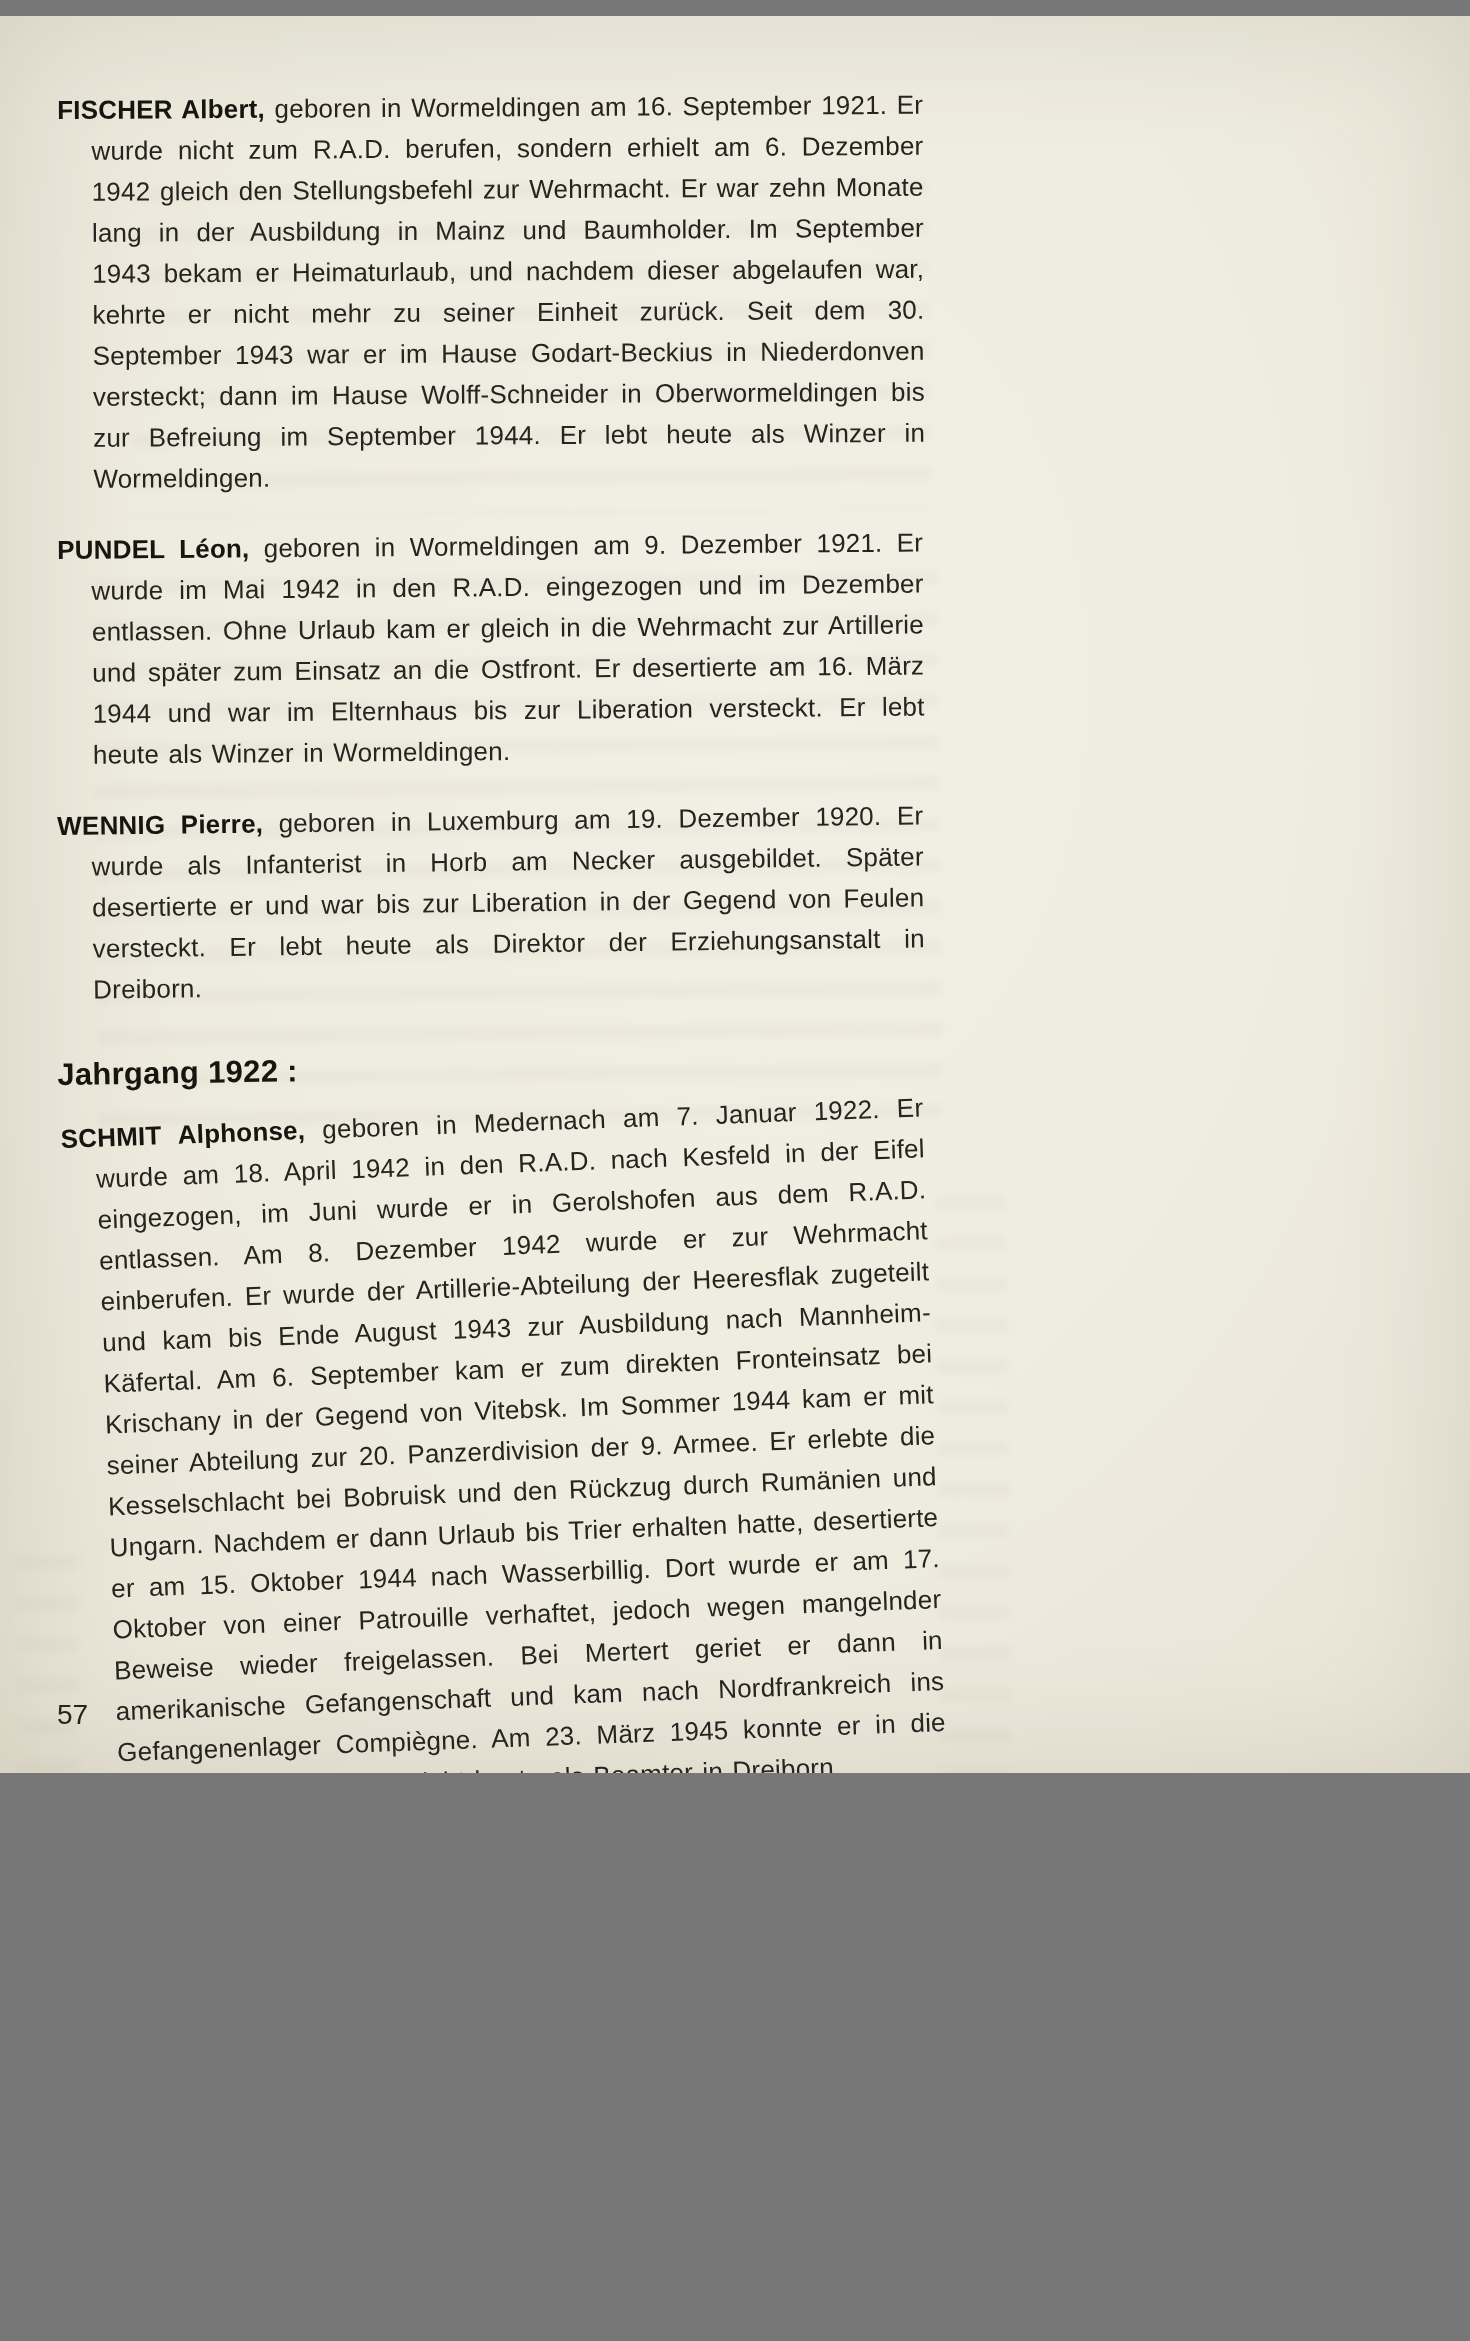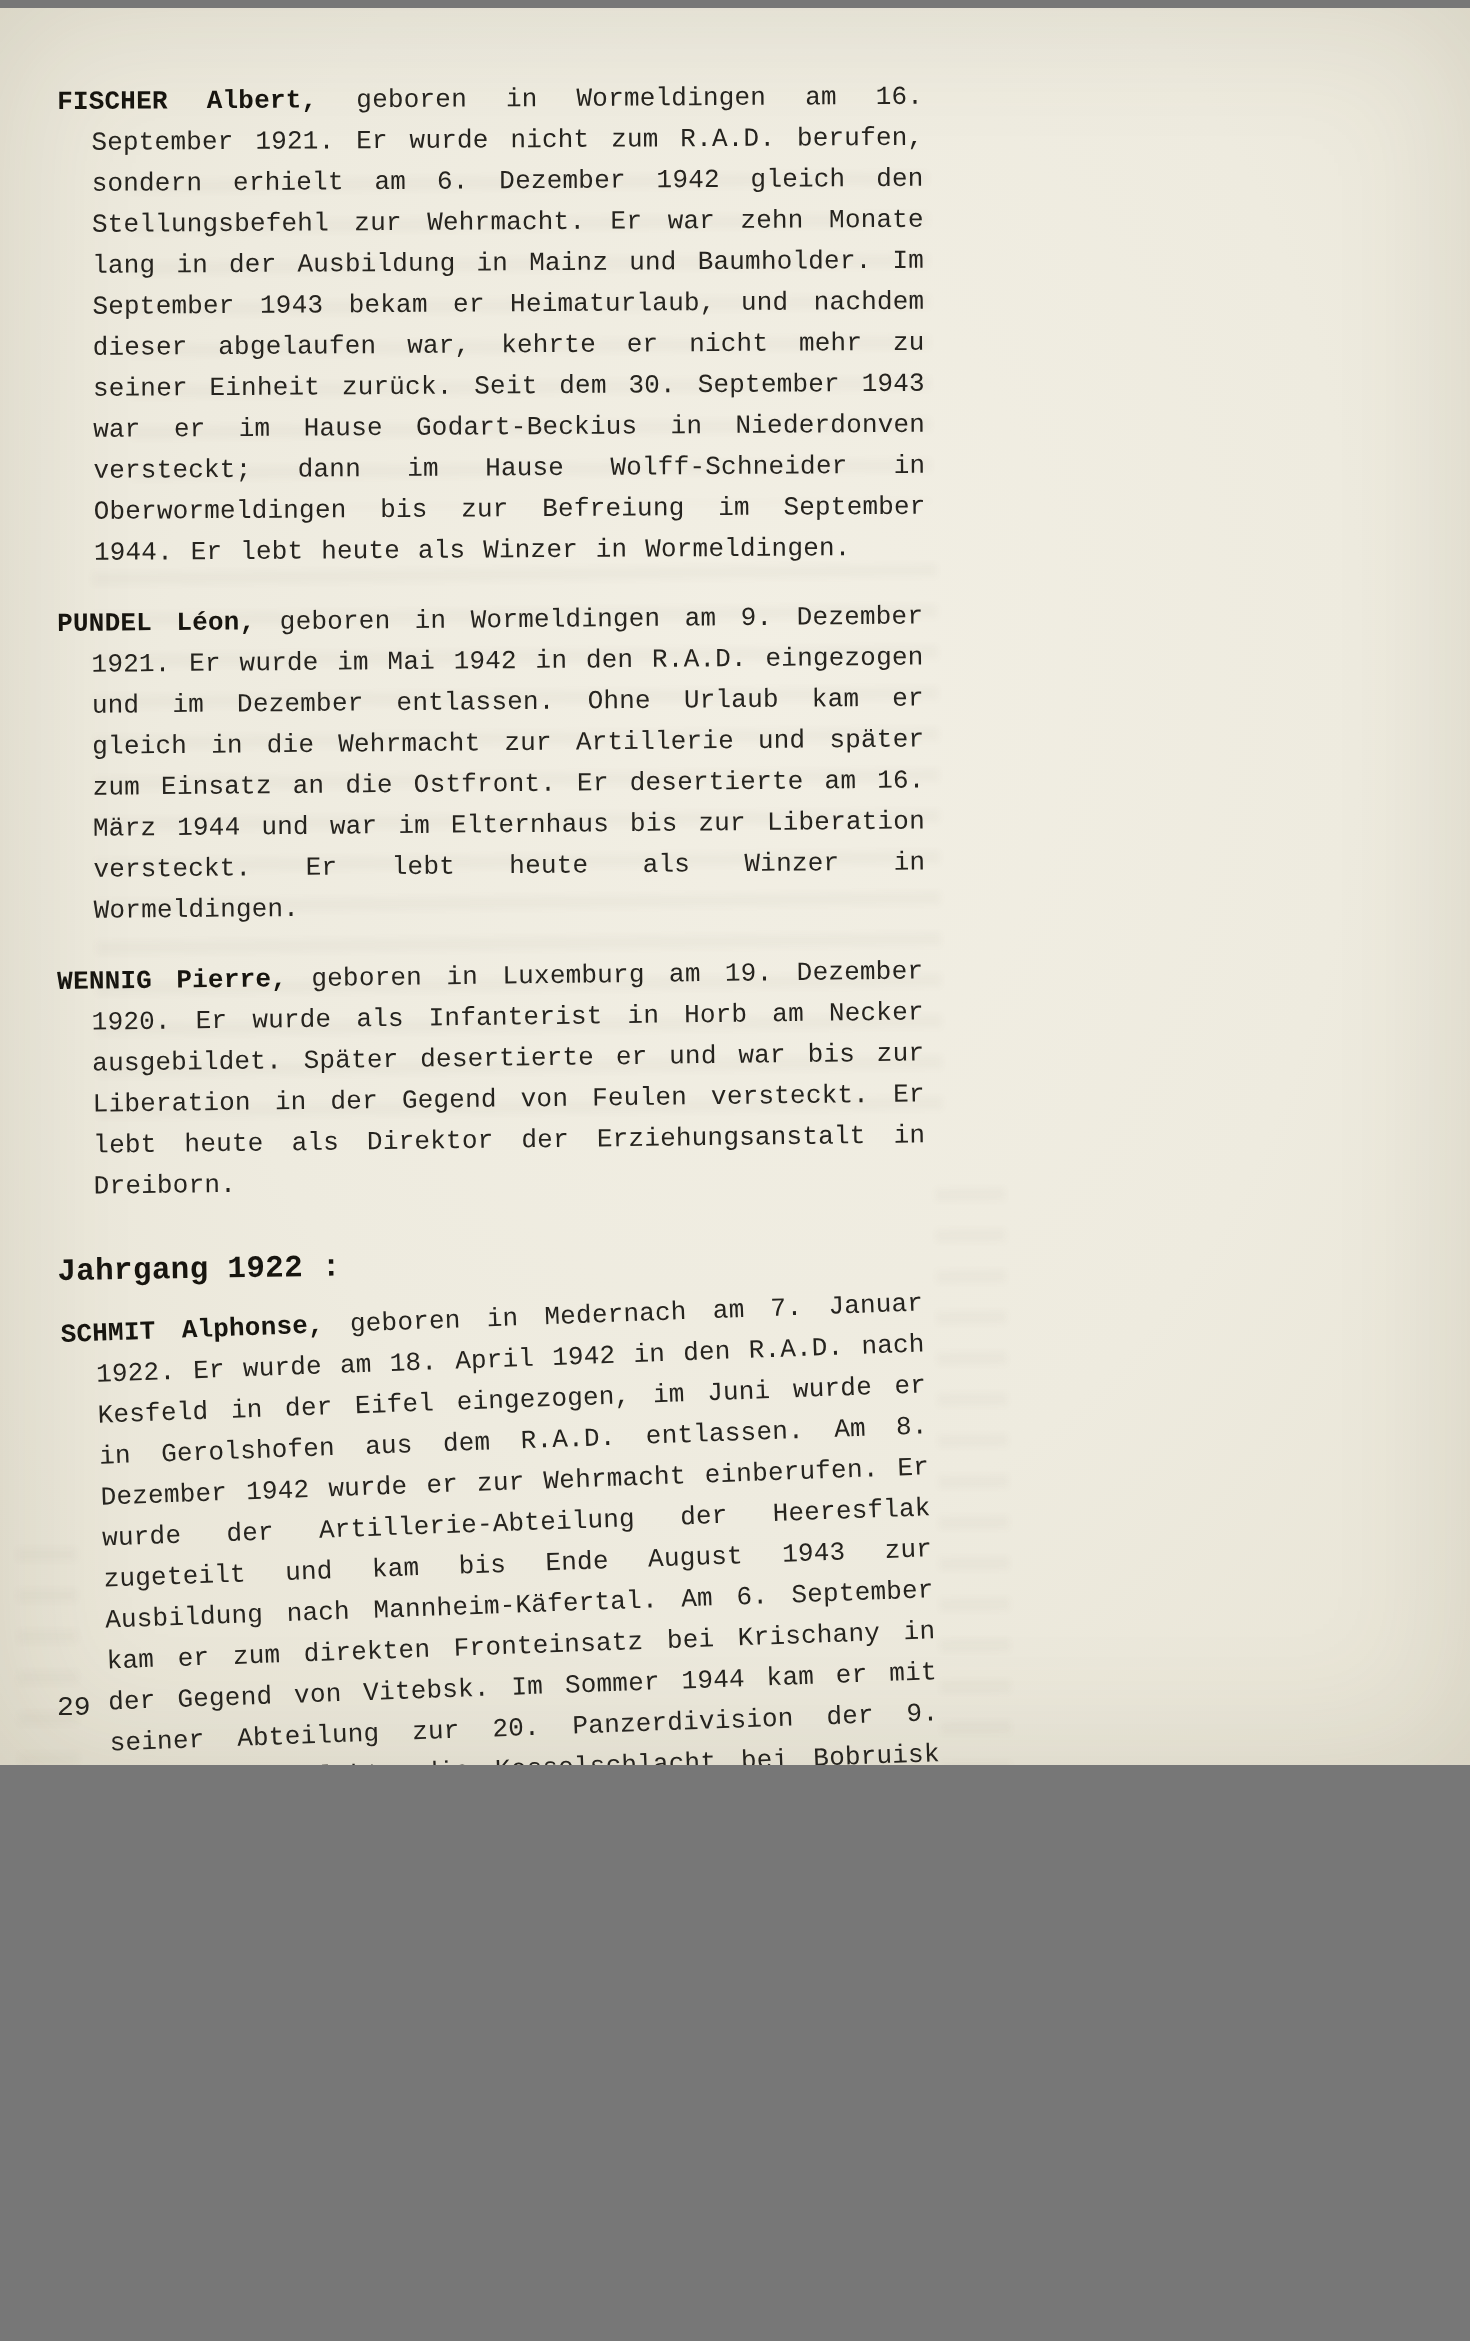--- a/index.html
+++ b/index.html
@@ -4,26 +4,26 @@
 <style>
   html, body {
     margin: 0;
     padding: 0;
     background: #777;
   }
   .page {
     position: relative;
     width: 1470px;
     height: 1757px;
-    margin: 8px auto;
+    margin: 16px auto;
     overflow: hidden;
     background:
       radial-gradient(ellipse at 52% 38%, #f2efe4 0%, #eeebdf 55%, #e7e3d4 100%);
     box-shadow: inset 0 0 140px rgba(95, 85, 60, 0.14);
-    font-family: Liberation Mono, monospace;
+    font-family: Liberation Sans, sans-serif;
     color: #26241f;
   }
   .content {
     position: absolute;
     left: 57px;
     top: 74px;
     width: 866px;
   }
   .entry {
     margin: 0 0 30px 0;
@@ -100,15 +100,15 @@
     <p class="entry skew-c"><b>WENNIG Pierre,</b><span> geboren in Luxemburg am 19. Dezember 1920. Er wurde als Infanterist in Horb am Necker ausgebildet. Später desertierte er und war bis zur Liberation in der Gegend von Feulen versteckt. Er lebt heute als Direktor der Erziehungsanstalt in Dreiborn.</span></p>
 
     <h2 class="year-heading skew-d">Jahrgang 1922 :</h2>
 
     <p class="entry skew-e"><b>SCHMIT Alphonse,</b><span> geboren in Medernach am 7. Januar 1922. Er wurde am 18. April 1942 in den R.A.D. nach Kesfeld in der Eifel eingezogen, im Juni wurde er in Gerolshofen aus dem R.A.D. entlassen. Am 8. Dezember 1942 wurde er zur Wehrmacht einberufen. Er wurde der Artillerie-Abteilung der Heeresflak zugeteilt und kam bis Ende August 1943 zur Ausbildung nach Mannheim-Käfertal. Am 6. September kam er zum direkten Fronteinsatz bei Krischany in der Gegend von Vitebsk. Im Sommer 1944 kam er mit seiner Abteilung zur 20. Panzerdivision der 9. Armee. Er erlebte die Kesselschlacht bei Bobruisk und den Rückzug durch Rumänien und Ungarn. Nachdem er dann Urlaub bis Trier erhalten hatte, desertierte er am 15. Oktober 1944 nach Wasserbillig. Dort wurde er am 17. Oktober von einer Patrouille verhaftet, jedoch wegen mangelnder Beweise wieder freigelassen. Bei Mertert geriet er dann in amerikanische Gefangenschaft und kam nach Nordfrankreich ins Gefangenenlager Compiègne. Am 23. März 1945 konnte er in die Heimat zurückkehren. Er lebt heute als Beamter in Dreiborn.</span></p>
 
     <p class="entry skew-f"><b>SCHNEIDER Ernest,</b><span> geboren in Wormeldingen am 14. Mai 1922. Er wurde am 7. Oktober 1942 in den R.A.D. eingezogen nach Peenemünde auf der Insel Usedom in der Ostsee und blieb dort drei Monate lang in der Ausbildung. Ohne Urlaub kam er am 18. Januar 1943 gleich in die Wehrmacht und wurde als Infanterist ausgebildet. Er kam zum Fronteinsatz in Nordrußland, im Raume Leningrad-Kolpino. An der Rollbahn Moskau-Leningrad erlitt er am 10. Oktober 1943 eine schwere Kopfverletzung durch russische Artilleriesplitter, die seine sofortige Überführung ins Feldlazarett erforderte. Er kam dann zur weiteren Behandlung vom 1. November bis zum 22. Januar 1944 ins Lazarett Königsberg und vom 23. Januar bis zum 28. August ins Lazarett Wiesloch bei Heidelberg. Am 1.</span></p>
 
   </div>
 
-  <div class="page-number">29</div>
+  <div class="page-number">57</div>
 
 </div>
 
 </body></html>

